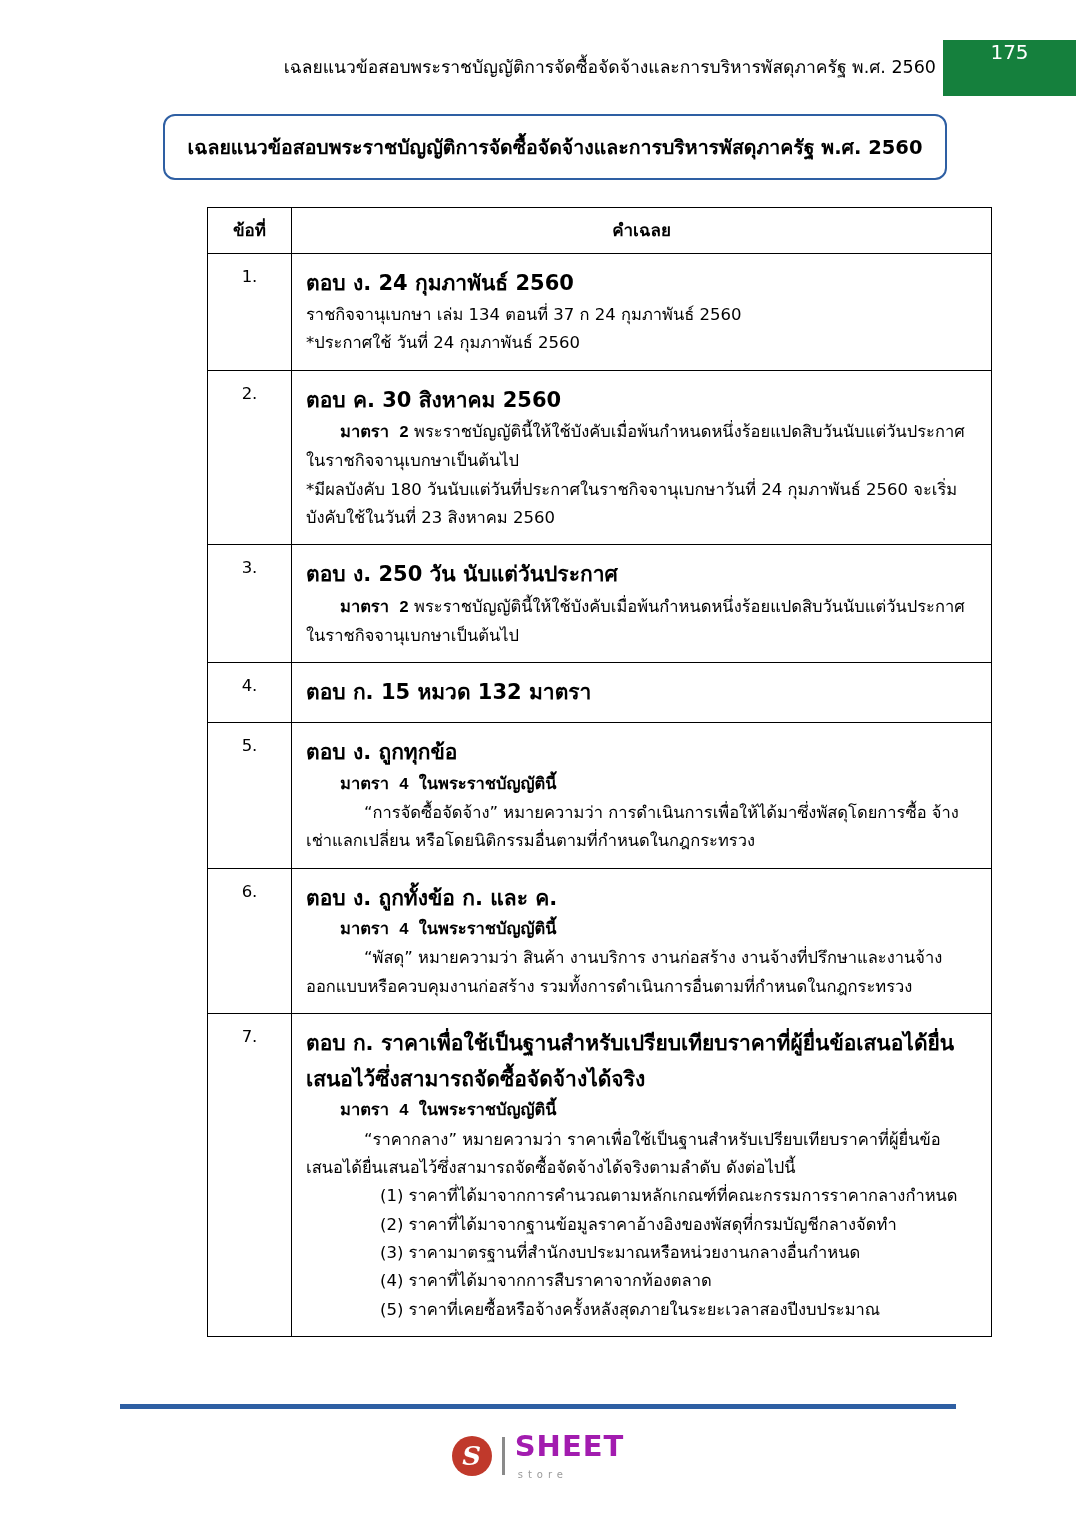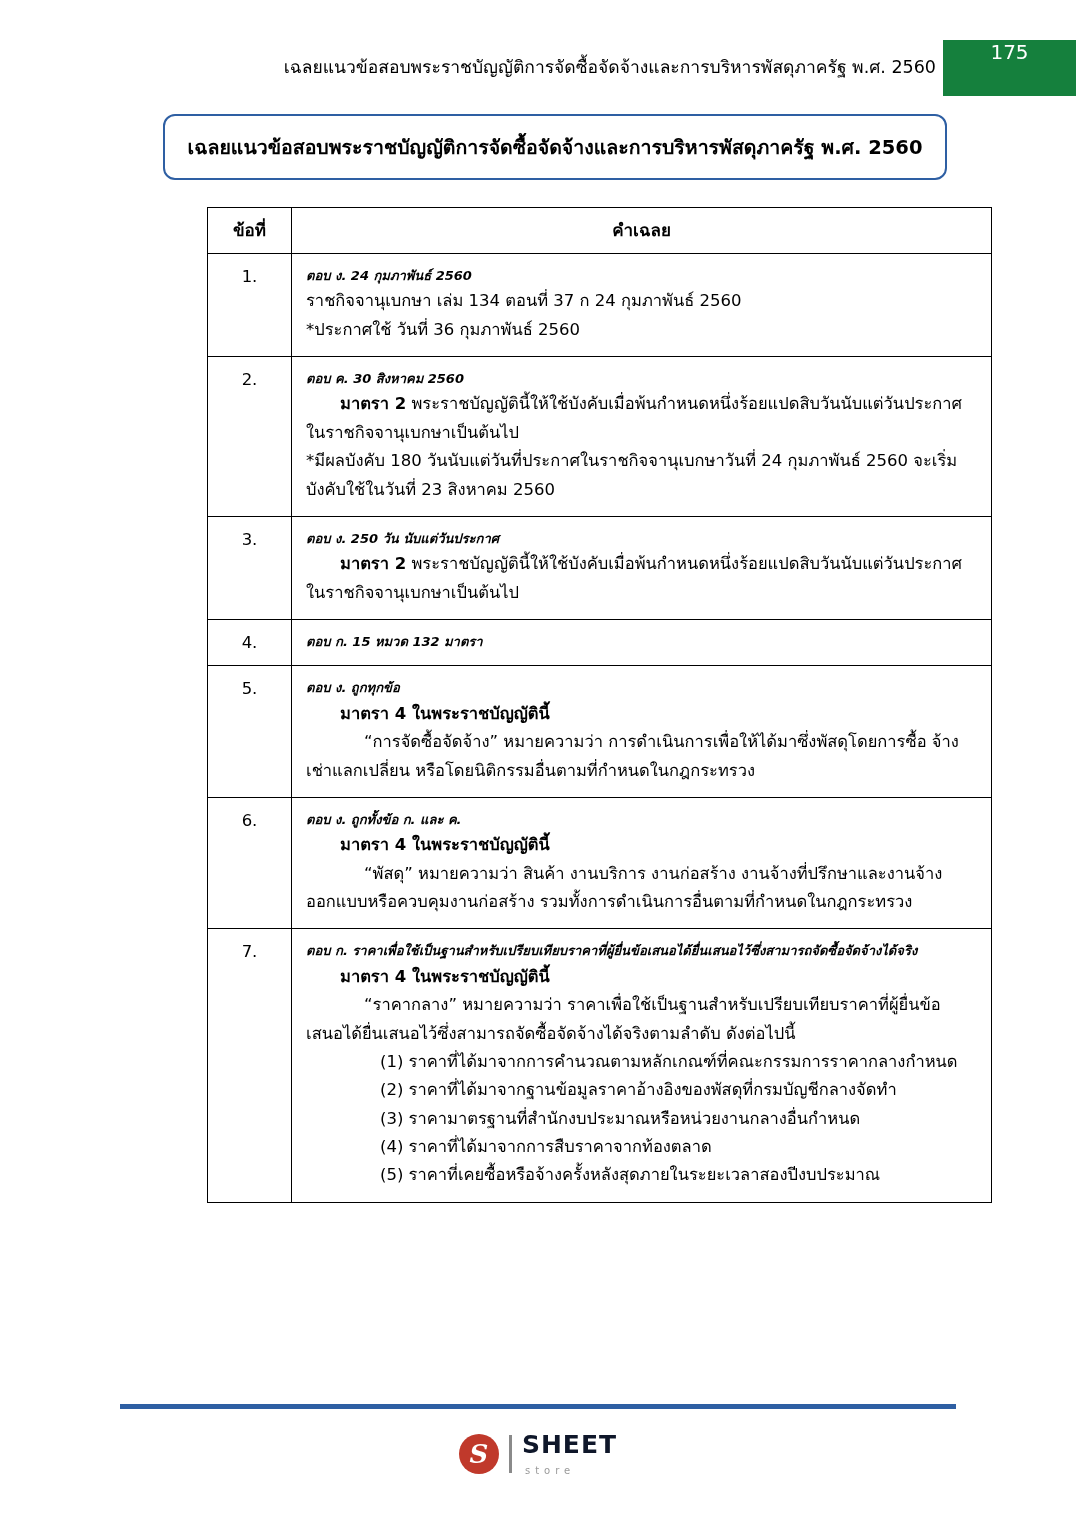--- a/index.html
+++ b/index.html
@@ -99,28 +99,27 @@
     padding-top: 13px;
     font-weight: normal;
   }
   td.body-cell {
     padding: 11px 14px 12px 14px;
     font-size: 16.5px;
     line-height: 1.72;
   }
   .ans-head {
     font-weight: bold;
-    font-size: 13px;
-    font-style: italic;
+    font-size: 21px;
   }
   .ind-1 { text-indent: 34px; }
   .ind-2 { text-indent: 58px; }
   .ind-3 { padding-left: 74px; }
   .line { margin: 0; }
-  .bold { font-weight: bold; }
+  .bold { font-weight: bold; font-family: Liberation Mono, monospace; }
 
   
   .footer-rule {
     position: absolute;
     left: 120px;
     top: 1404px;
     width: 836px;
     height: 5px;
     background: #2e5fa3;
   }
@@ -153,24 +152,24 @@
     width: 3px;
     height: 38px;
     background: #8a8a8a;
   }
   .logo-words {
     display: flex;
     flex-direction: column;
     line-height: 1;
   }
   .logo-sheet {
-    font-size: 25px;
+    font-size: 29px;
     font-weight: bold;
     letter-spacing: 1px;
-    color: #0f172a;
+    color: #a21caf;
   }
   .logo-store {
     font-size: 10px;
     letter-spacing: 5px;
     color: #9a9a9a;
     margin-top: 9px;
     padding-left: 3px;
   }
 </style>
 </head>
@@ -197,21 +196,21 @@
       <th>ข้อที่</th>
       <th>คำเฉลย</th>
     </tr>
   </thead>
   <tbody id="table-body">
       <tr>
         <td class="no-cell">1.</td>
         <td class="body-cell">
           <p class="line ans-head">ตอบ ง. 24 กุมภาพันธ์ 2560</p>
           <p class="line">ราชกิจจานุเบกษา เล่ม 134 ตอนที่ 37 ก 24 กุมภาพันธ์ 2560</p>
-          <p class="line">*ประกาศใช้ วันที่ 36 กุมภาพันธ์ 2560</p>
+          <p class="line">*ประกาศใช้ วันที่ 24 กุมภาพันธ์ 2560</p>
         </td>
       </tr>
       <tr>
         <td class="no-cell">2.</td>
         <td class="body-cell">
           <p class="line ans-head">ตอบ ค. 30 สิงหาคม 2560</p>
           <p class="line ind-1"><span class="bold">มาตรา 2</span> พระราชบัญญัตินี้ให้ใช้บังคับเมื่อพ้นกำหนดหนึ่งร้อยแปดสิบวันนับแต่วันประกาศในราชกิจจานุเบกษาเป็นต้นไป</p>
           <p class="line">*มีผลบังคับ 180 วันนับแต่วันที่ประกาศในราชกิจจานุเบกษาวันที่ 24 กุมภาพันธ์ 2560 จะเริ่มบังคับใช้ในวันที่ 23 สิงหาคม 2560</p>
         </td>
       </tr>

